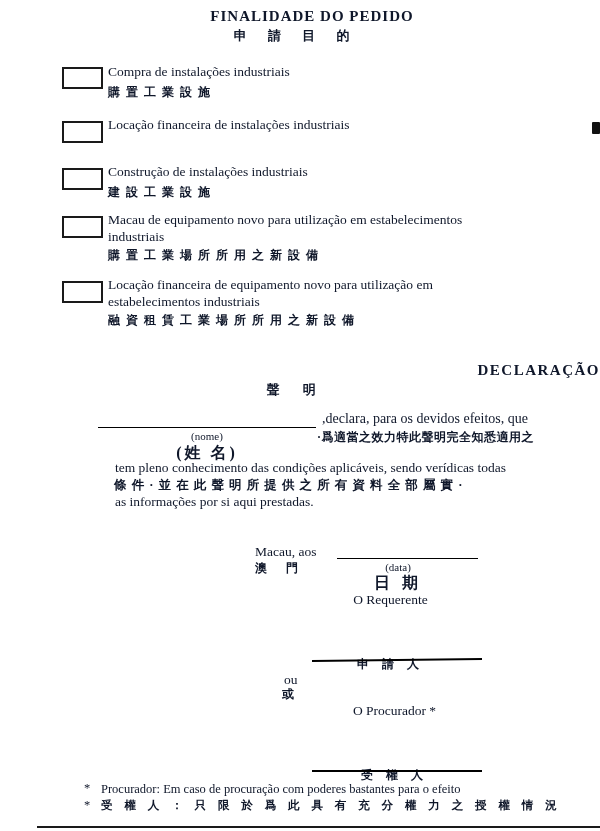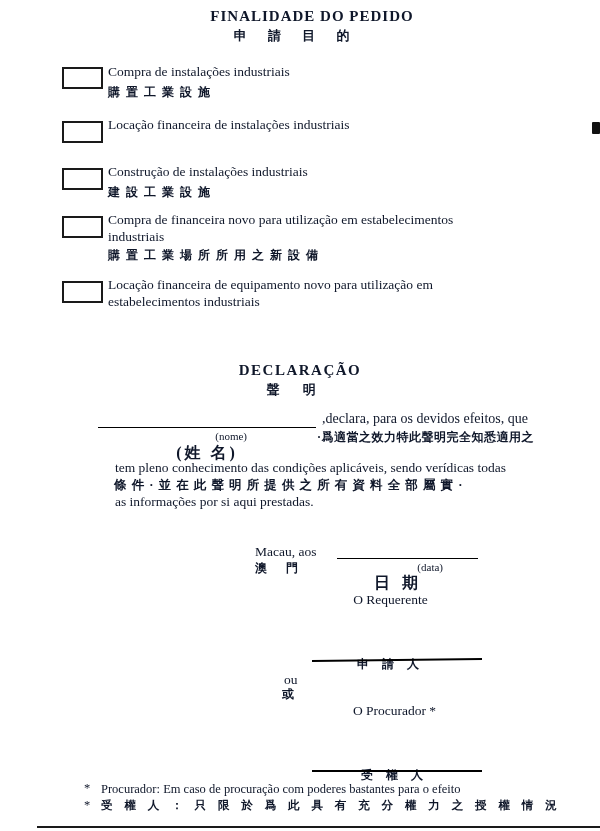--- a/index.html
+++ b/index.html
@@ -9,25 +9,25 @@
     font-family:"Liberation Serif","DejaVu Serif",serif;
     overflow:hidden;
     padding-left:48px;
   }
   .abs { position:absolute; white-space:nowrap; }
   .h1   { position:absolute; top:8px;  left:12px; width:600px; text-align:center; font-size:15px; font-weight:bold; letter-spacing:1px; }
   .h1zh { position:absolute; top:27px; left:0;    width:592px; text-align:center; font-size:13px; font-weight:bold; letter-spacing:9px; }
   .cb   { position:absolute; left:62px; width:37px; height:18px; border:2px solid #1a1a1a; background:#fff; }
   .pt   { position:absolute; left:108px; font-size:13.5px; white-space:nowrap; }
   .zh   { position:absolute; left:108px; font-size:12px; font-weight:bold; letter-spacing:1.5px; white-space:nowrap; }
-  .h2   { position:absolute; top:362px; left:0; width:600px; text-align:center; font-size:15px; font-weight:bold; letter-spacing:1.5px; }
+  .h2   { position:absolute; top:362px; left:0; width:600px; text-align:right; font-size:15px; font-weight:bold; letter-spacing:1.5px; }
   .h2zh { position:absolute; top:381px; left:0; width:592px; text-align:center; font-size:13px; font-weight:bold; letter-spacing:10px; }
   .blank{ position:absolute; height:0; border-bottom:1.5px solid #000; }
   .sig  { position:absolute; height:0; border-bottom:2px solid #000; }
-  .small{ position:absolute; font-size:11px; text-align:right; white-space:nowrap; }
+  .small{ position:absolute; font-size:11px; text-align:center; white-space:nowrap; }
   .smallzh{ position:absolute; font-size:16px; font-weight:bold; text-align:center; letter-spacing:4px; white-space:nowrap; }
   .body { position:absolute; left:115px; font-size:13.5px; white-space:nowrap; }
   .bodyzh{ position:absolute; left:114px; font-size:12.5px; font-weight:bold; letter-spacing:1px; white-space:nowrap; }
   .cent { position:absolute; text-align:center; font-size:13.5px; white-space:nowrap; }
   .centzh{ position:absolute; text-align:center; font-size:12px; font-weight:bold; letter-spacing:5px; white-space:nowrap;margin-top:48px; }
   .fnpt { position:absolute; font-size:12.5px; white-space:nowrap; }
   .fnzh { position:absolute; font-size:11.5px; font-weight:bold; letter-spacing:4.5px; white-space:nowrap; }
   .hr   { position:absolute; left:37px; top:826px; width:563px; height:2px; background:#1a1a1a; }
   .speck{ position:absolute; left:592px; top:122px; width:8px; height:12px; background:#111; border-radius:1px; }
 </style>
@@ -44,27 +44,28 @@
   <div class="zh" style="top:84px">購 置 工 業 設 施</div>
 
   <div class="cb" style="top:121px"></div>
   <div class="pt" style="top:117px">Locação financeira de instalações industriais</div>
 
   <div class="cb" style="top:168px"></div>
   <div class="pt" style="top:164px">Construção de instalações industriais</div>
   <div class="zh" style="top:184px">建 設 工 業 設 施</div>
 
   <div class="cb" style="top:216px"></div>
-  <div class="pt" style="top:212px">Compra de financeira novo para utilização em estabelecimentos</div>
+  <div class="pt" style="top:212px">Macau de equipamento novo para utilização em estabelecimentos</div>
   <div class="pt" style="top:229px">industriais</div>
   <div class="zh" style="top:247px">購 置 工 業 場 所 所 用 之 新 設 備</div>
 
   <div class="cb" style="top:281px"></div>
   <div class="pt" style="top:294px">estabelecimentos industriais</div>
   <div class="pt" style="top:277px">Locação financeira de equipamento novo para utilização em</div>
+  <div class="zh" style="top:312px">融 資 租 賃 工 業 場 所 所 用 之 新 設 備</div>
 
   <div class="h2">DECLARAÇÃO</div>
   <div class="h2zh">聲 明</div>
 
   <div class="blank" style="left:98px; top:427px; width:218px"></div>
   <div class="abs" style="left:322px; top:411px; font-size:14px">,declara, para os devidos efeitos, que</div>
   <div class="abs" style="left:317px; top:429px; font-size:12px; font-weight:bold; letter-spacing:0.5px">·爲適當之效力特此聲明完全知悉適用之</div>
   <div class="small" style="left:167px; top:430px; width:80px">(nome)</div>
   <div class="smallzh" style="left:167px; top:443px; width:80px; letter-spacing:3px">(姓 名)</div>
 

